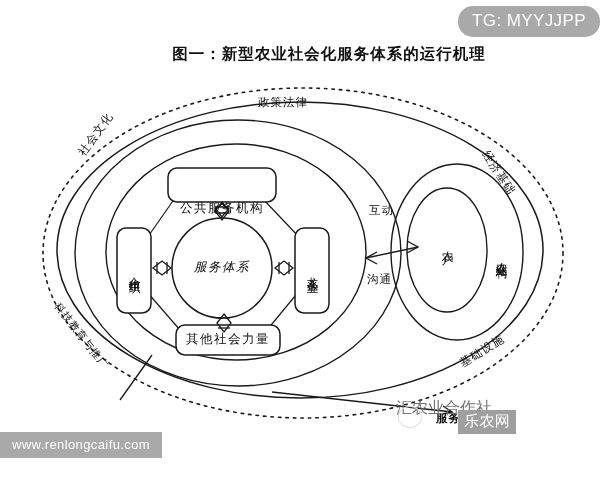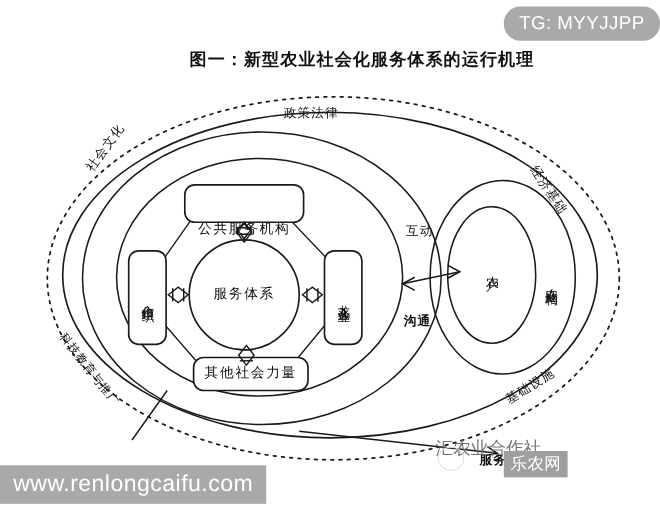--- a/index.html
+++ b/index.html
@@ -23,21 +23,21 @@
   }
   #wm-top{
     right:0;top:6px;
     padding:5px 14px 6px 14px;
     font-size:17px;
     border-radius:15px;
   }
   #wm-bottom{
     left:0;bottom:22px;
     padding:5px 12px 6px 12px;
-    font-size:21px;
+    font-size:13px;
   }
   #wm-lenong{
     left:458px;top:410px;
     padding:2px 6px 3px 6px;
     font-size:15px;
     font-family:"DejaVu Sans",sans-serif;
     background:#9f9f9f;
   }
   #wm-faint{
     position:absolute;
@@ -184,29 +184,29 @@
   <div class="dlabel" style="left:457px;top:358px;transform:rotate(-32deg);transform-origin:left top;">基础设施</div>
 
   <div class="boxlabel" style="left:168px;top:168px;width:108px;height:34px;margin-top:23px;">公共服务机构</div>
 
   <div class="boxlabel vert" style="left:117px;top:228px;width:34px;height:85px;font-size:11.5px;">合作组织</div>
 
   <div class="boxlabel vert" style="left:295px;top:228px;width:34px;height:85px;font-size:11.5px;">龙头企业</div>
 
   <div class="boxlabel" style="left:176px;top:325px;width:104px;height:28px;">其他社会力量</div>
 
-  <div class="boxlabel" style="left:172px;top:252px;width:100px;height:30px;">服务体系</div>
+  <div class="boxlabel" style="left:172px;top:252px;width:100px;height:30px;font-style:italic;">服务体系</div>
 
   <div class="boxlabel vert" style="left:432px;top:212px;width:30px;height:60px;font-size:12px;">农户</div>
 
   <div class="boxlabel vert" style="left:488px;top:210px;width:26px;height:92px;font-size:11.5px;">农业结构</div>
 
   <div class="dlabel" style="left:369px;top:203px;">互动</div>
 
-  <div class="dlabel" style="left:367px;top:284px;font-weight:bold;">沟通</div>
+  <div class="dlabel" style="left:367px;top:272px;">沟通</div>
 
 
   <div class="dlabel" style="left:436px;top:411px;font-weight:bold;">服务环境</div>
 
   <div id="wm-faint">汇农业合作社</div>
   <div id="wm-logo"></div>
 
   <div class="wm" id="wm-lenong">乐农网</div>
 
   <div class="wm" id="wm-top">TG: MYYJJPP</div>

